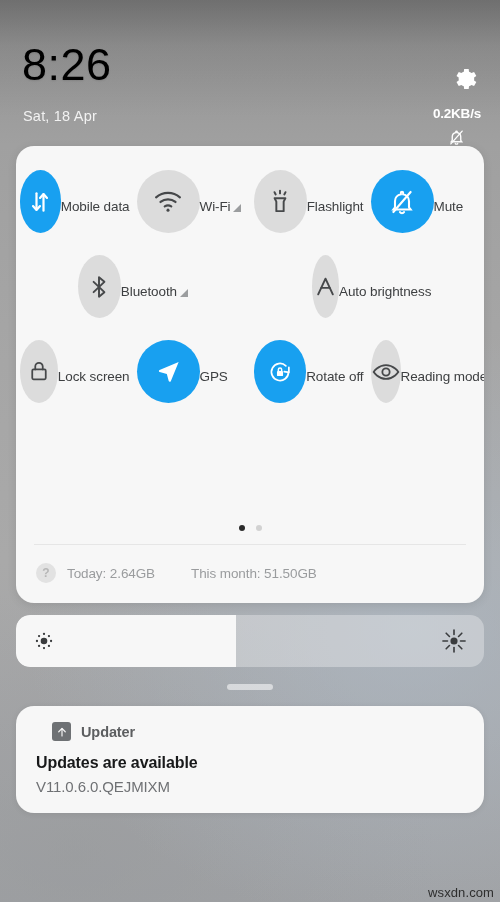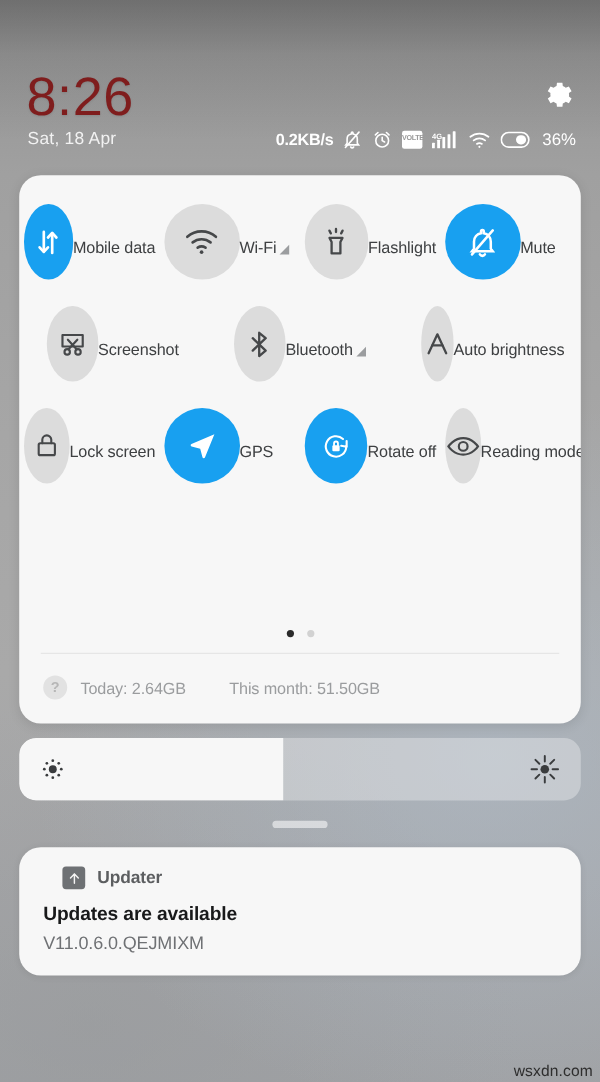--- a/index.html
+++ b/index.html
@@ -36,24 +36,24 @@
   #header {
     position: absolute;
     top: 0; left: 0; right: 0;
     height: 145px;
     padding: 0 22px;
   }
 
   #clock {
     position: absolute;
     left: 22px;
-    top: 58px;
+    top: 42px;
     font-size: 45px;
     line-height: 45px;
-    color: #7f1d1d;
+    color: #000000;
     font-weight: 400;
     letter-spacing: 0.5px;
     text-shadow: 0 1px 2px rgba(0,0,0,0.10);
   }
 
   #date {
     position: absolute;
     left: 23px;
     top: 108px;
     font-size: 14.5px;
@@ -73,20 +73,21 @@
   #settings-gear svg { display: block; }
 
   #status-icons {
     position: absolute;
     right: 20px;
     top: 106px;
     display: flex;
     align-items: center;
     gap: 8px;
     height: 20px;
+    flex-direction: column;
   }
   #status-icons .si { display: flex; align-items: center; }
   #status-icons svg { display: block; }
 
   .net-speed {
     font-size: 13.5px;
     font-weight: bold;
     color: #ffffff;
     letter-spacing: -0.2px;
     margin-right: -1px;
@@ -497,34 +498,20 @@
           </svg>
         </div>
         <div class="tile-label">
           <span>Mute</span>
         </div>
       </div>
     </div>
 
     <div class="tile-row">
 
-      <div class="tile">
-        <div class="tile-circle">
-          <svg width="27" height="27" viewBox="0 0 24 24" fill="none" stroke="#46484a" stroke-width="1.6" stroke-linecap="round" stroke-linejoin="round">
-            <path d="M4.5 5.5h15v8.5h-15z"></path>
-            <line x1="8.5" y1="9" x2="15" y2="16"></line>
-            <line x1="15.5" y1="9" x2="9" y2="16"></line>
-            <circle cx="8" cy="18" r="2"></circle>
-            <circle cx="16" cy="18" r="2"></circle>
-          </svg>
-        </div>
-        <div class="tile-label">
-          <span>Screenshot</span>
-        </div>
-      </div>
 
       <div class="tile">
         <div class="tile-circle">
           <svg width="26" height="28" viewBox="0 0 24 26" fill="none" stroke="#46484a" stroke-width="1.8" stroke-linecap="round" stroke-linejoin="round">
             <path d="M7 8.2 17 17.8 12 22V4l5 4.2L7 17.8"></path>
           </svg>
         </div>
         <div class="tile-label">
           <span>Bluetooth</span>
           <span class="dual-sim"></span>

